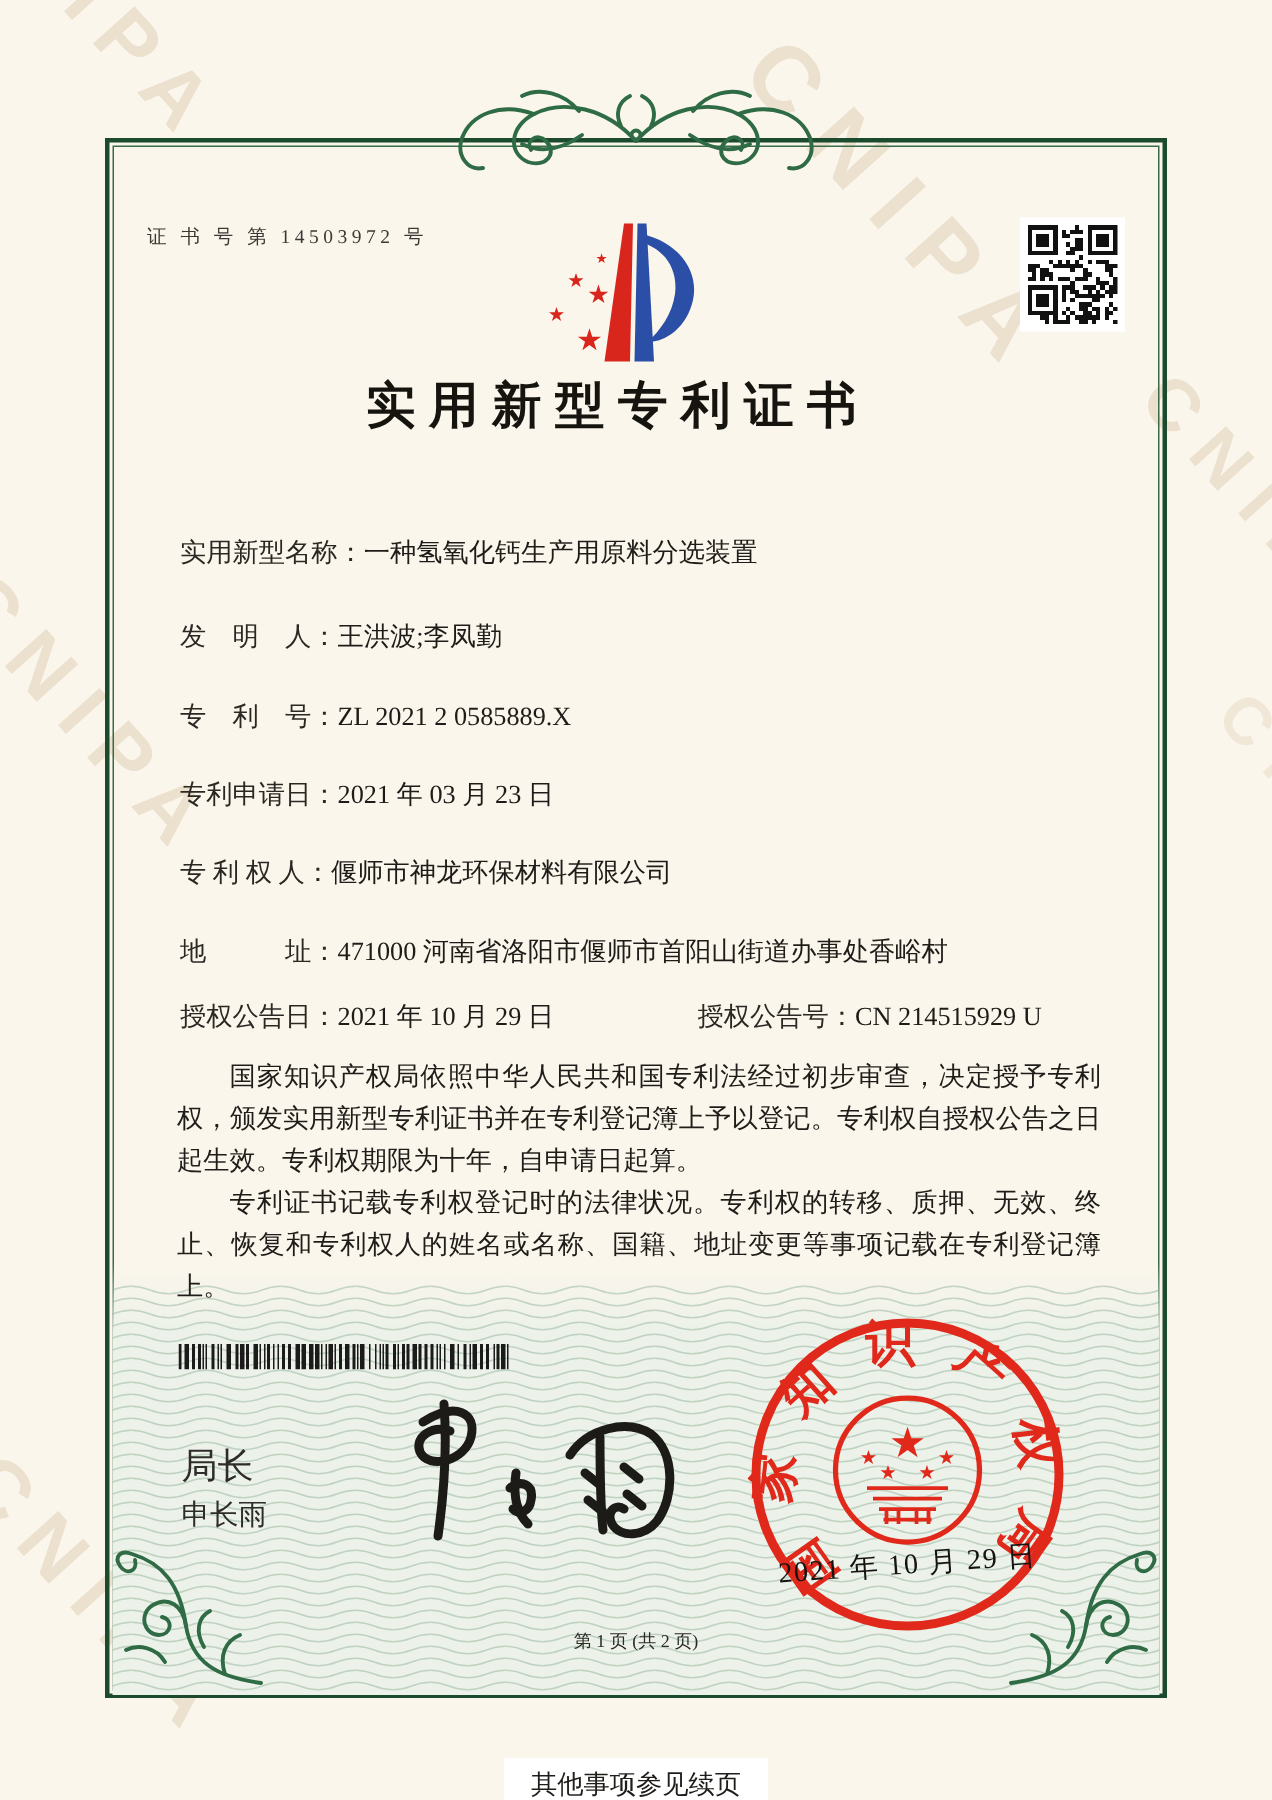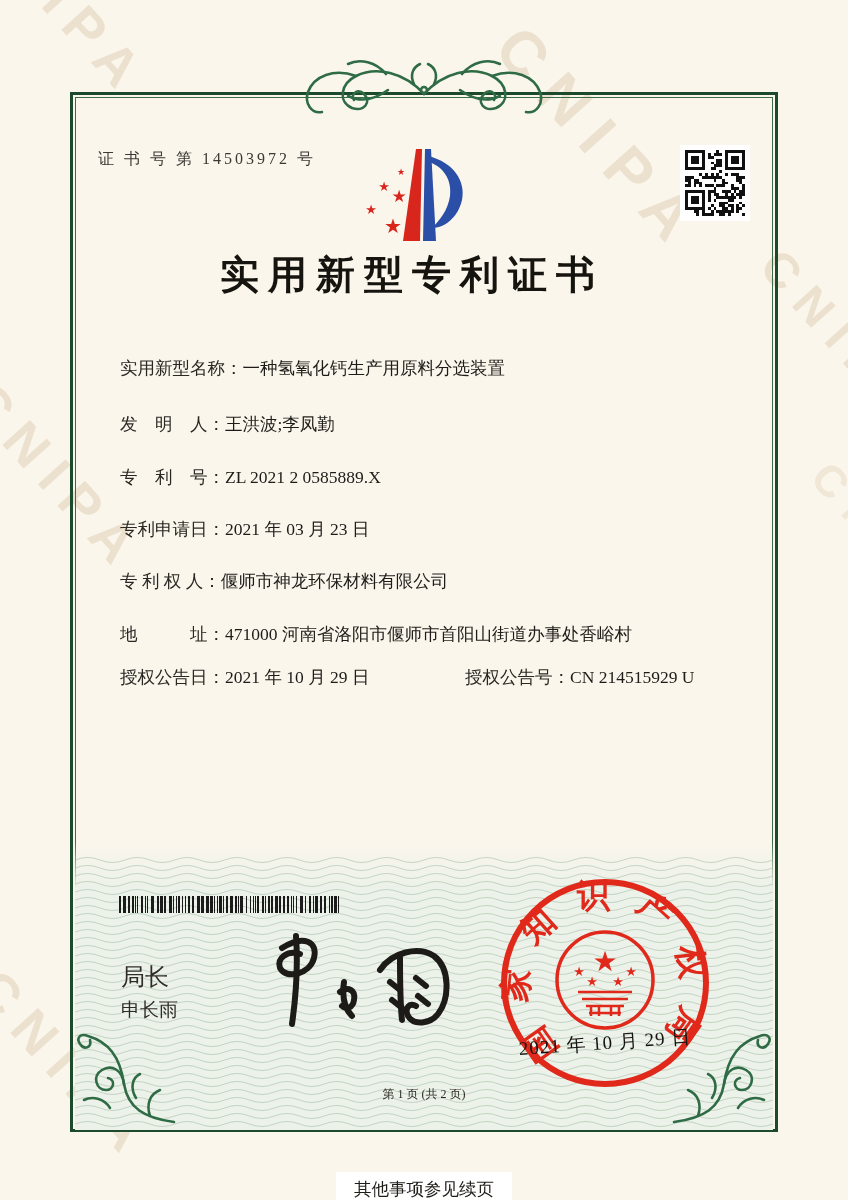--- a/index.html
+++ b/index.html
@@ -46,27 +46,27 @@
     background:linear-gradient(180deg,rgba(236,242,233,0) 0%,var(--wave-bg) 16%,var(--wave-bg) 100%);
   }
   .guilloche svg{position:absolute;left:0;top:14px;width:100%;height:272px}
   
   .ornament-top{position:absolute;left:264px;top:54px;z-index:2}
   .corner-orn{position:absolute;z-index:2}
   .corner-br{left:668px;top:1018px}
   .corner-bl{left:70px;top:1018px}
   .orn-stroke{fill:none;stroke:var(--orn-green);stroke-width:2.6;stroke-linecap:round}
   
-  .cert-number{position:absolute;left:98px;top:149px;font-size:16px;letter-spacing:3px;color:#3b3933;z-index:2}
+  .cert-number{position:absolute;left:98px;top:149px;font-size:13px;letter-spacing:3px;color:#3b3933;z-index:2}
   .logo{position:absolute;left:348px;top:142px;width:128px;height:106px;z-index:2}
   .qr{position:absolute;left:680px;top:145px;width:70px;height:76px;background:#fff;padding:5px;z-index:2}
   .qr svg{width:60px;height:66px;display:block}
   .doc-title{
     position:absolute;left:0;width:824px;top:248px;text-align:center;z-index:2;
-    font-size:39px;font-weight:700;letter-spacing:9px;color:#16140f;
+    font-size:33px;font-weight:700;letter-spacing:9px;color:#16140f;
   }
   
   .fields{position:absolute;left:120px;top:0;width:616px;z-index:2;font-size:17.5px}
   .frow{position:absolute;left:0;white-space:nowrap}
   .frow .lab{color:#2a2823}
   .frow .val{color:#1e1c18}
   .pair2{position:absolute;left:345px;top:0;white-space:nowrap}
   
   .body-text{
     position:absolute;left:118px;top:703px;width:616px;z-index:2;
@@ -374,20 +374,24 @@
       <span class="lab">地　　　址：</span><span class="val">471000 河南省洛阳市偃师市首阳山街道办事处香峪村</span>
     </div>
     <div class="frow" style="top:665px;width:616px">
       <span class="lab">授权公告日：</span><span class="val">2021 年 10 月 29 日</span>
       <span class="pair2">
         <span class="lab">授权公告号：</span><span class="val">CN 214515929 U</span>
       </span>
     </div>
   </div>
 
+  <div class="body-text">
+    <p>国家知识产权局依照中华人民共和国专利法经过初步审查，决定授予专利权，颁发实用新型专利证书并在专利登记簿上予以登记。专利权自授权公告之日起生效。专利权期限为十年，自申请日起算。</p>
+    <p>专利证书记载专利权登记时的法律状况。专利权的转移、质押、无效、终止、恢复和专利权人的姓名或名称、国籍、地址变更等事项记载在专利登记簿上。</p>
+  </div>
 
   <svg class="barcode" viewBox="0 0 220 17" preserveAspectRatio="none">
       <rect x="0" y="0" width="2" height="17" fill="#1b1b1b"></rect>
       <rect x="4" y="0" width="3" height="17" fill="#1b1b1b"></rect>
       <rect x="9" y="0" width="2" height="17" fill="#1b1b1b"></rect>
       <rect x="13" y="0" width="2" height="17" fill="#1b1b1b"></rect>
       <rect x="16" y="0" width="1" height="17" fill="#1b1b1b"></rect>
       <rect x="18" y="0" width="1" height="17" fill="#1b1b1b"></rect>
       <rect x="22" y="0" width="2" height="17" fill="#1b1b1b"></rect>
       <rect x="26" y="0" width="1" height="17" fill="#1b1b1b"></rect>

